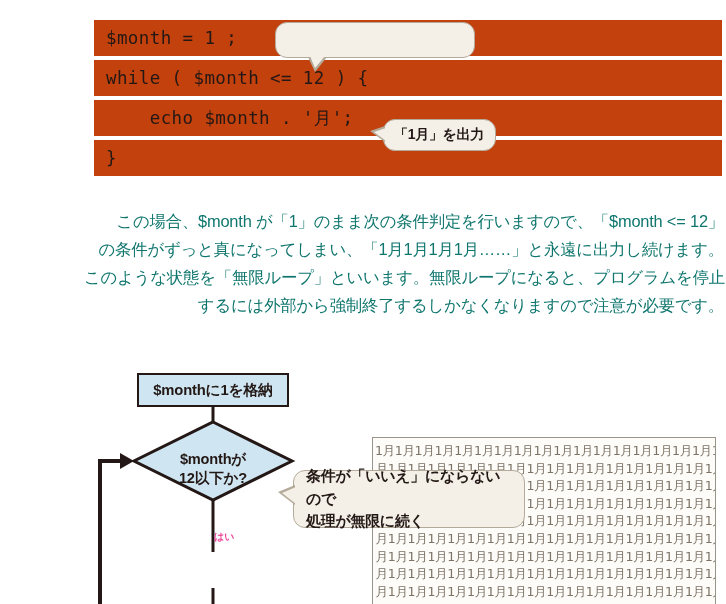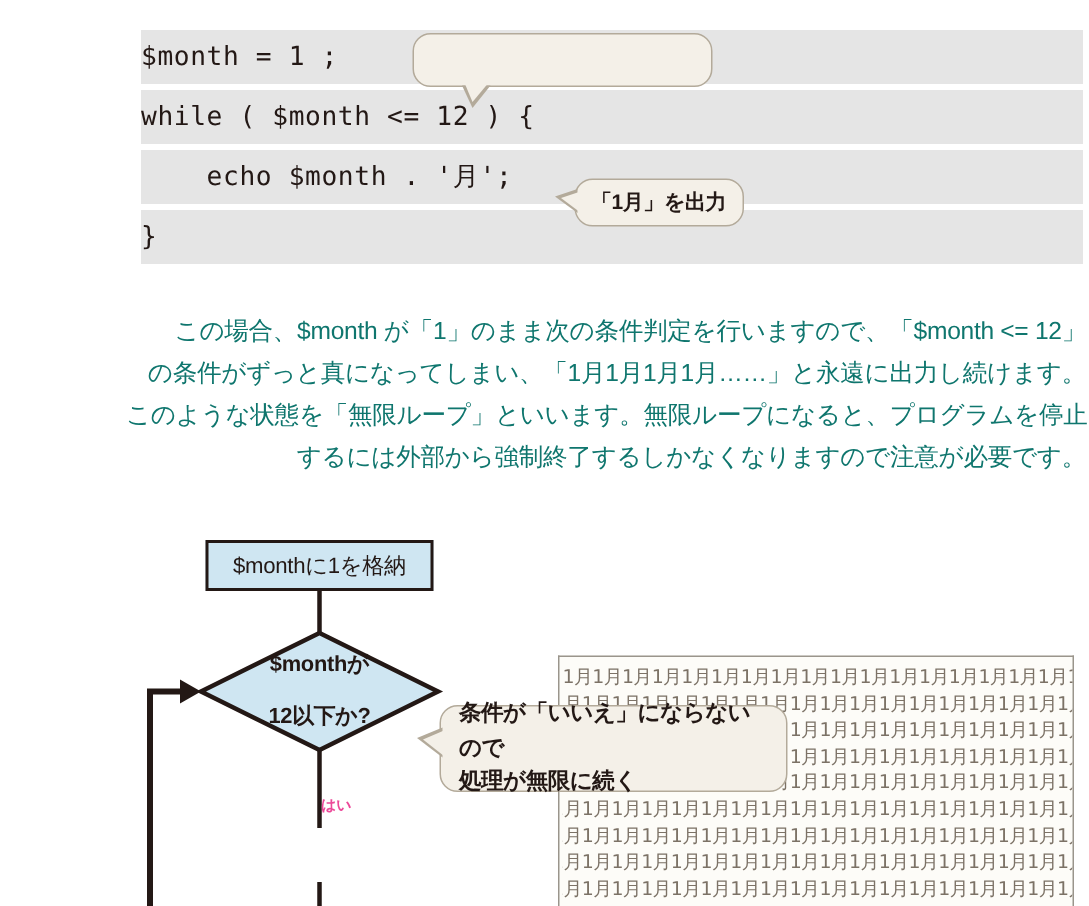--- a/index.html
+++ b/index.html
@@ -17,29 +17,29 @@
   }
 
   
   #code-block {
     position: absolute;
     left: 94px;
     top: 20px;
     width: 628px;
   }
   .code-row {
-    background: #e5e5e5;
+    background: #c2410c;
     height: 36px;
     line-height: 36px;
     margin-bottom: 4px;
     font-family: "DejaVu Sans Mono", "Liberation Mono", monospace;
     font-size: 17.5px;
     color: #231815;
     white-space: pre;
-    padding-left: 0;
+    padding-left: 12px;
     box-sizing: border-box;
     letter-spacing: 0.4px;
   }
   .code-row:last-child { margin-bottom: 0; }
 
   
   .callout {
     position: absolute;
     background: #f4f0e8;
     border: 1.6px solid #b3aa9a;
@@ -177,41 +177,42 @@
     height: 264px;
   }
   .fc-box {
     position: absolute;
     background: #cfe6f2;
     border: 2.6px solid #231815;
     box-sizing: border-box;
     display: flex;
     align-items: center;
     justify-content: center;
-    font-weight: normal;
+    font-weight: bold;
     font-size: 14.8px;
     color: #231815;
     letter-spacing: -0.2px;
+    margin-top: 13px;
   }
   #fc-box-init {
     left: 43px; top: 20px;
     width: 152px; height: 34px;
   }
   #fc-box-output {
     left: 43px; top: 212px;
     width: 152px; height: 36px;
   }
   #fc-diamond-label {
     position: absolute;
     left: 40px; top: 94px;
     width: 158px; height: 54px;
     display: flex;
     flex-direction: column;
     align-items: center;
-    justify-content: space-between;
+    justify-content: flex-end;
     font-weight: bold;
     font-size: 14.6px;
     line-height: 19px;
     color: #231815;
     text-align: center;
     letter-spacing: -0.2px;
   }
   #fc-yes-label {
     position: absolute;
     left: 120px; top: 190px;

